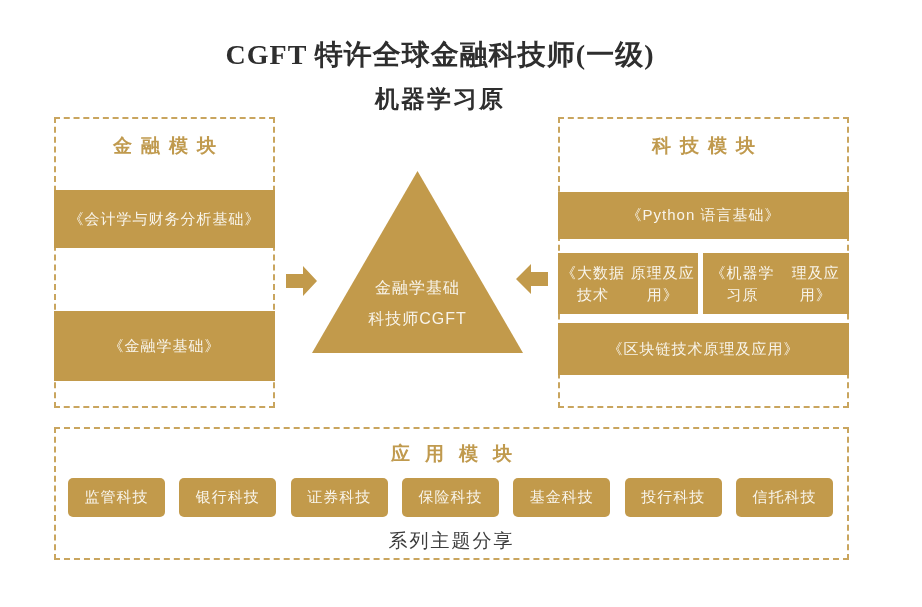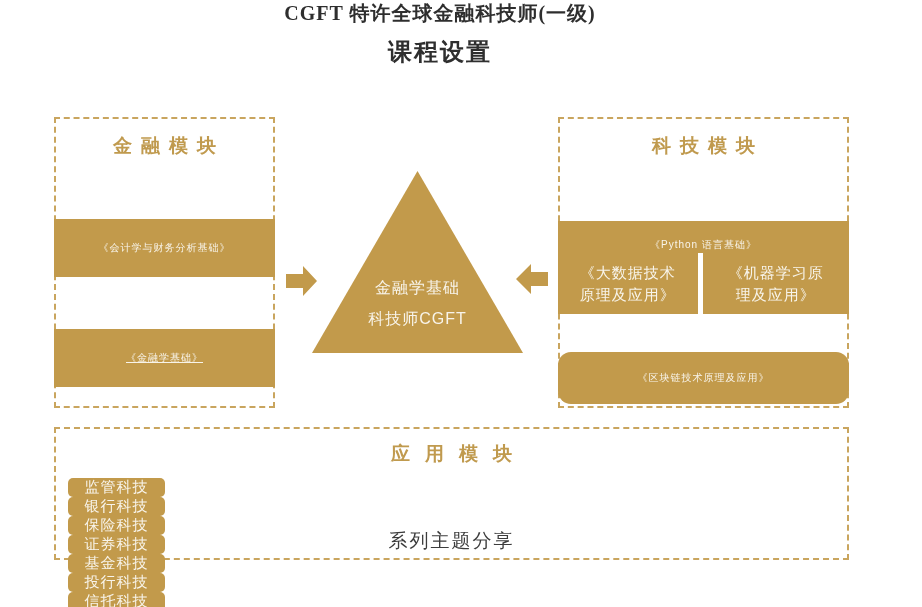--- a/index.html
+++ b/index.html
@@ -7,89 +7,89 @@
   body { font-family:"Liberation Sans","DejaVu Sans",sans-serif; }
   .page {
     position:relative; width:922px; height:607px; background:#ffffff;
     overflow:hidden;
   }
   
   .title-block {
     position:absolute; left:0; top:16; width:880px; text-align:center;
     color:#2e2e2e; font-family:"Liberation Serif","DejaVu Serif",serif;
   }
-  .title-line1 { font-size:20px; font-weight:bold; letter-spacing:1px; }
+  .title-line1 { font-size:28px; font-weight:bold; letter-spacing:1px;margin-top:36px; }
   .title-line2 { font-size:24px; font-weight:bold; margin-top:9px; letter-spacing:2px; }
 
   
   .module {
     position:absolute; border:2px dashed #c9a55e; background:#ffffff;
   }
   .module-title {
     text-align:center; color:#c09a4e; font-size:19px; font-weight:bold;
     letter-spacing:9px; padding-left:9px; margin-top:14px;
   }
   .mod-finance { left:54px; top:117px; width:221px; height:291px; }
   .mod-tech    { left:558px; top:117px; width:291px; height:291px; }
   .mod-app     { left:54px;  top:427px; width:795px; height:133px; }
 
   
   .gold { background:#c29a4b; color:#f8f4ea; }
   .bar {
     position:absolute; left:-2px; right:-2px;
     display:flex; align-items:center; justify-content:center;
-    font-size:10px; letter-spacing:1px; text-align:right;margin-top:29px;
+    font-size:15px; letter-spacing:1px; text-align:right;
   }
   .fin-bar1 { top:71px;  height:58px; }
-  .fin-bar2 { top:181px; height:58px;text-decoration:underline; }
+  .fin-bar2 { top:192px; height:70px; }
   .tech-python { top:73px;  height:47px; }
   .tech-row { position:absolute; left:-2px; right:-2px; top:134px; height:61px; display:flex; }
   .tech-cell {
-    display:flex; flex-direction:column; align-items:center; justify-content:center;
+    display:flex; flex-direction:row; align-items:center; justify-content:center;
     font-size:15px; line-height:1.45; letter-spacing:1px; text-align:center;
   }
   .tech-cell.c1 { flex:0 0 48%; }
   .tech-gap { flex:0 0 5px; background:#ffffff; }
   .tech-cell.c2 { flex:1 1 auto; }
-  .tech-blockchain { top:204px; height:52px;border-radius:13px; }
+  .tech-blockchain { top:204px; height:52px; }
 
   
   .triangle-wrap { position:absolute; left:312px; top:171px; width:211px; height:182px; }
   .triangle-wrap svg { display:block; }
   .triangle-text {
     position:absolute; left:0; top:101px; width:100%;
     color:#f8f4ea; font-size:16px; line-height:31px; letter-spacing:1px; text-align:center;
   }
   .arrow { position:absolute; }
   .arrow-left  { left:286px; top:266px; }
   .arrow-right { left:516px; top:264px; }
 
   
   .app-row {
     position:absolute; left:12px; right:14px; top:49px; height:39px;
-    display:flex; justify-content:space-between;flex-direction:column;
+    display:flex; justify-content:space-between;
   }
   .app-chip {
     width:97px; height:39px; border-radius:5px;
     display:flex; align-items:center; justify-content:center;
     font-size:15px; letter-spacing:1px;
   }
   .app-footer {
     position:absolute; left:0; top:99px; width:100%; text-align:center;
     color:#3c3c3c; font-size:19px; letter-spacing:2px;
   }
 </style>
 </head>
 <body>
 
 <div class="page">
 
   <div class="title-block">
     <div class="title-line1">CGFT 特许全球金融科技师(一级)</div>
-    <div class="title-line2">课程设置</div>
+    <div class="title-line2">机器学习原</div>
   </div>
 
   <div class="module mod-finance">
     <div class="module-title">金融模块</div>
     <div class="bar gold fin-bar1">《会计学与财务分析基础》</div>
     <div class="bar gold fin-bar2">《金融学基础》</div>
   </div>
 
   <div class="arrow arrow-left">
     <svg width="31" height="30" viewBox="0 0 31 30">
@@ -128,22 +128,22 @@
       </div>
     </div>
     <div class="bar gold tech-blockchain">《区块链技术原理及应用》</div>
   </div>
 
   <div class="module mod-app">
     <div class="module-title" style="letter-spacing:15px; padding-left:15px; margin-top:12px;">应用模块</div>
     <div class="app-row">
       <div class="app-chip gold">监管科技</div>
       <div class="app-chip gold">银行科技</div>
+      <div class="app-chip gold">证券科技</div>
       <div class="app-chip gold">保险科技</div>
-      <div class="app-chip gold">证券科技</div>
       <div class="app-chip gold">基金科技</div>
       <div class="app-chip gold">投行科技</div>
       <div class="app-chip gold">信托科技</div>
     </div>
     <div class="app-footer">系列主题分享</div>
   </div>
 
 </div>
 
 </body></html>

